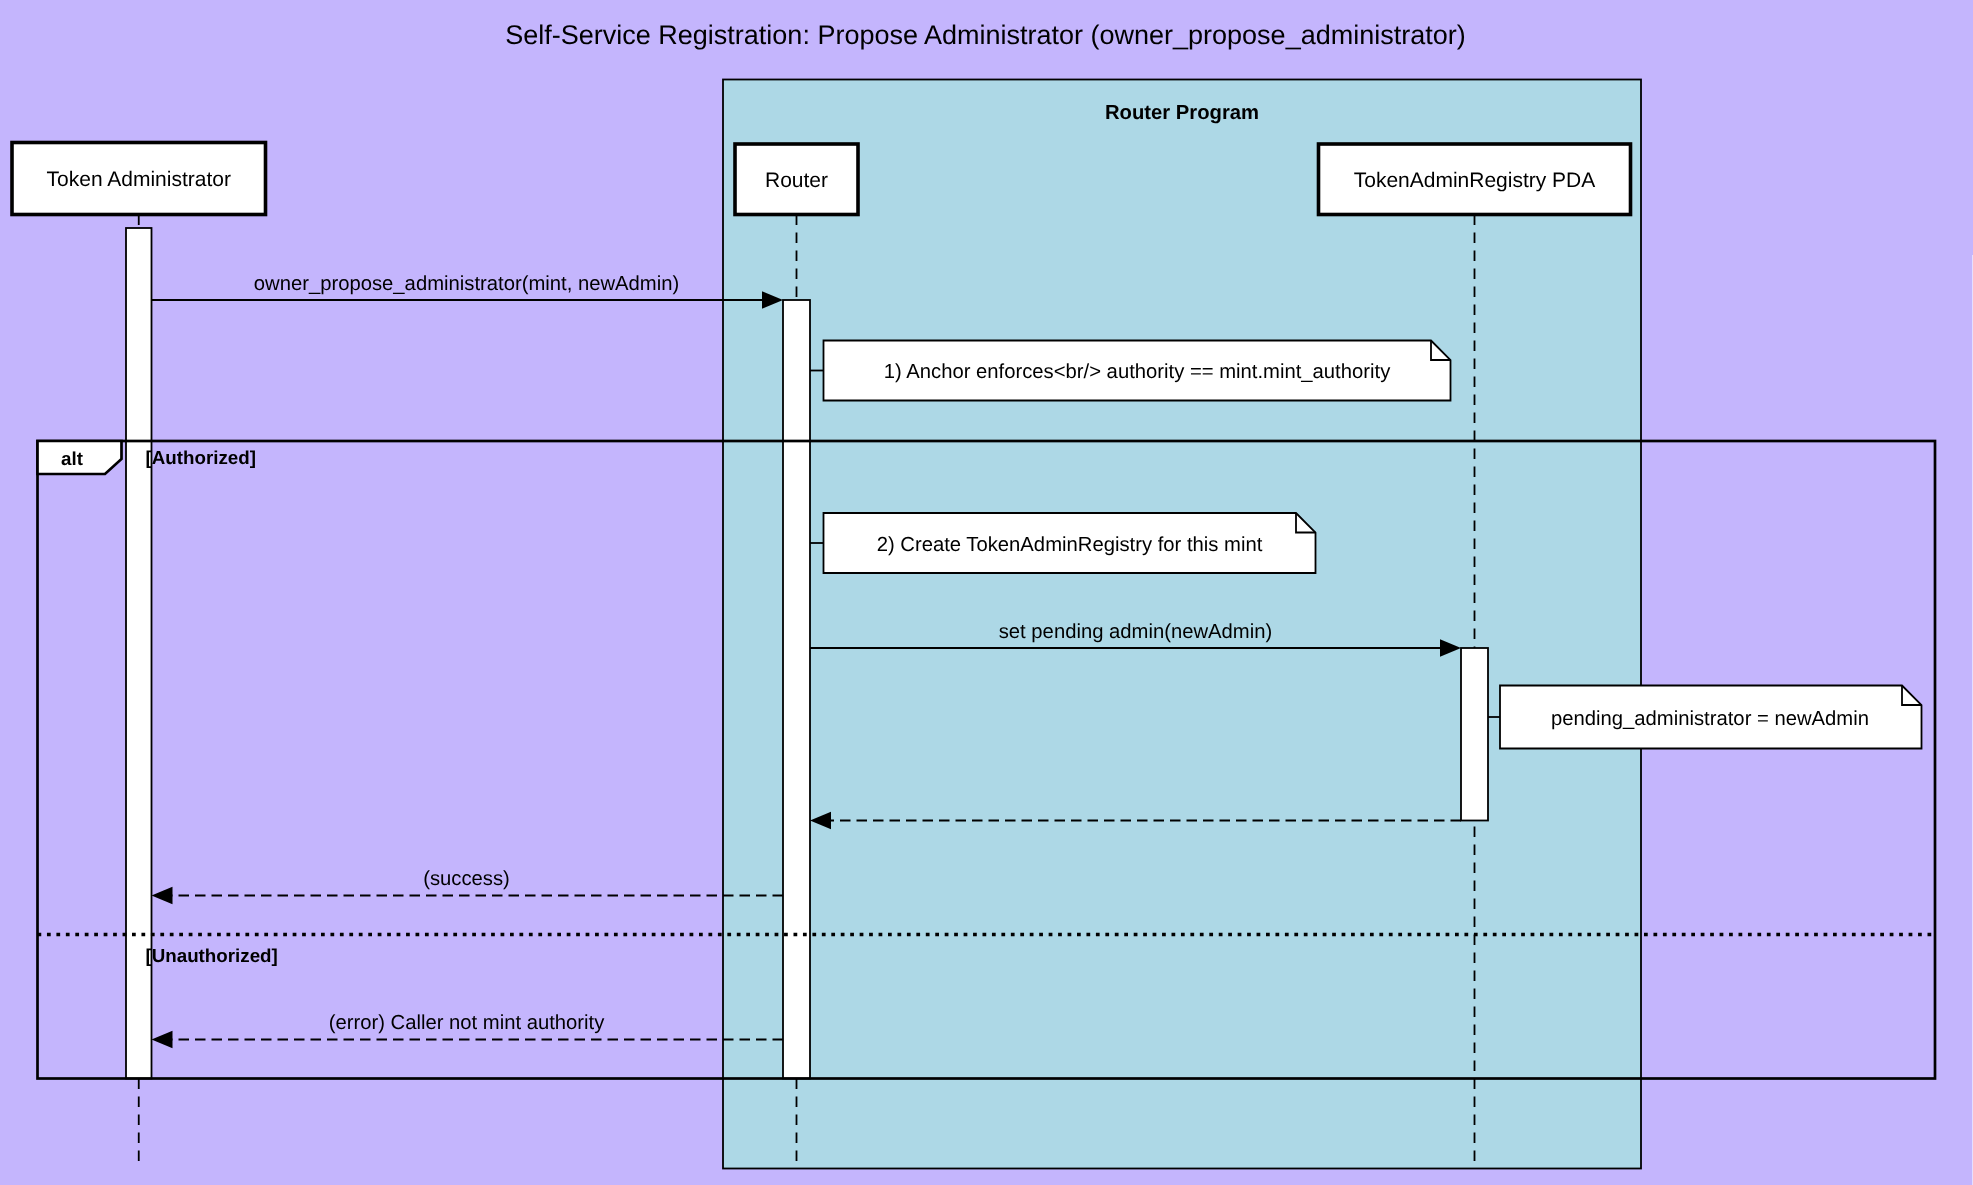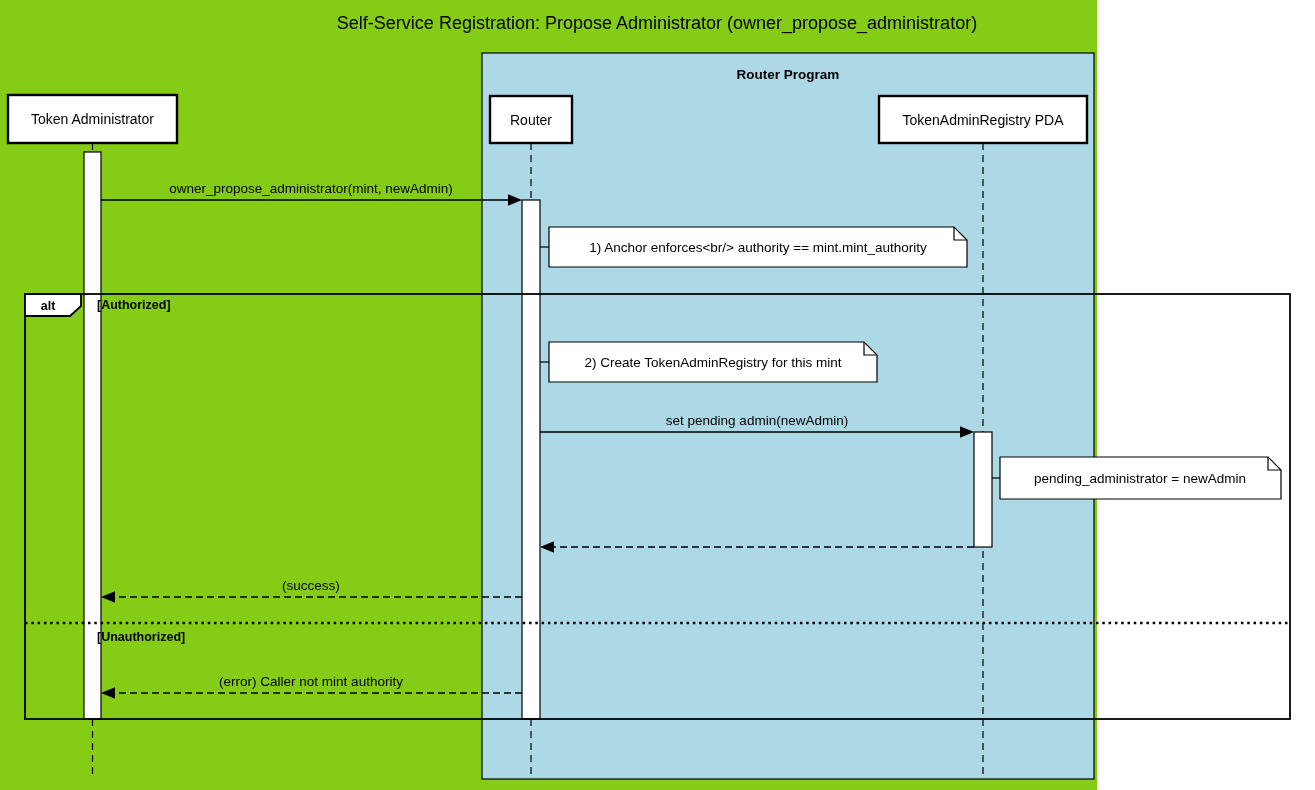--- a/index.html
+++ b/index.html
@@ -2,23 +2,23 @@
 <html><head>
 <meta charset="utf-8">
 <style>
   html, body {
     margin: 0;
     padding: 0;
     background: #ffffff;
   }
   .stage {
     position: relative;
-    width: 1097px;
+    width: 1315px;
     height: 790px;
-    background: #84cc16;
+    background: #c4b5fd;
     font-family: "Liberation Sans", sans-serif;
   }
   svg { display: block; }
   text {
     font-family: "Liberation Sans", sans-serif;
     fill: #000000;
   }
   .t-title   { font-size: 18px; }
   .t-actor   { font-size: 14px; }
   .t-group   { font-size: 13.5px; font-weight: bold; }

